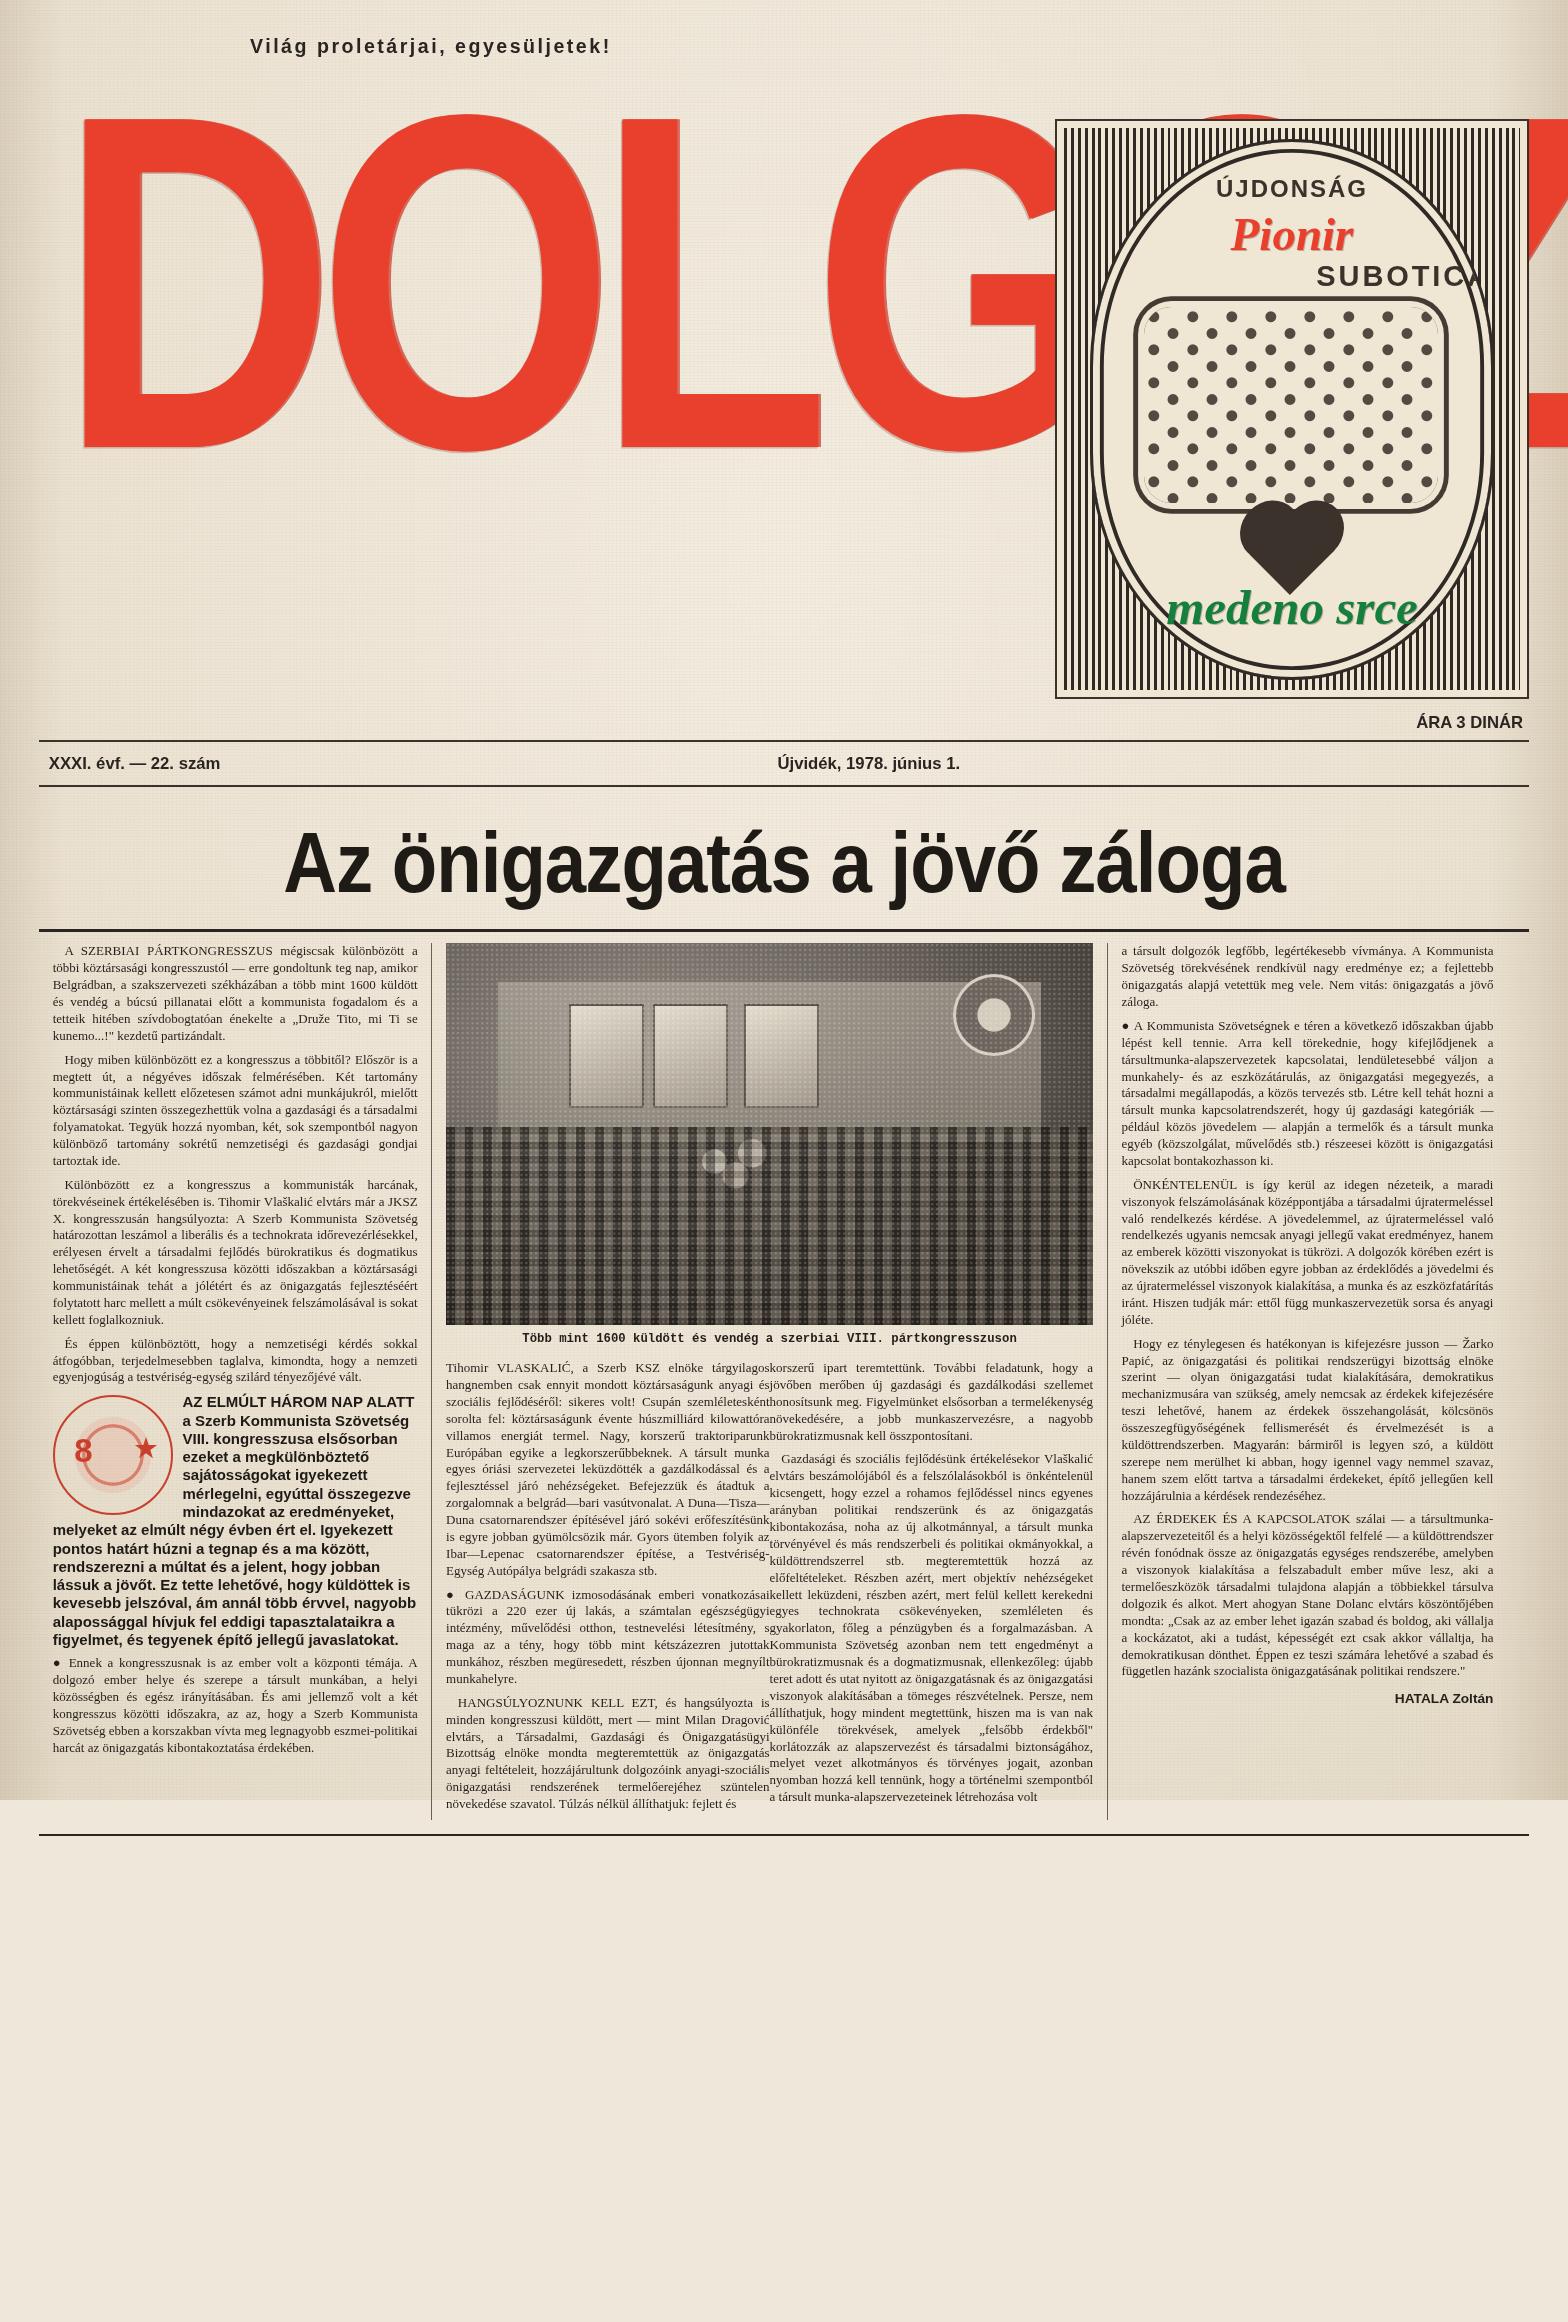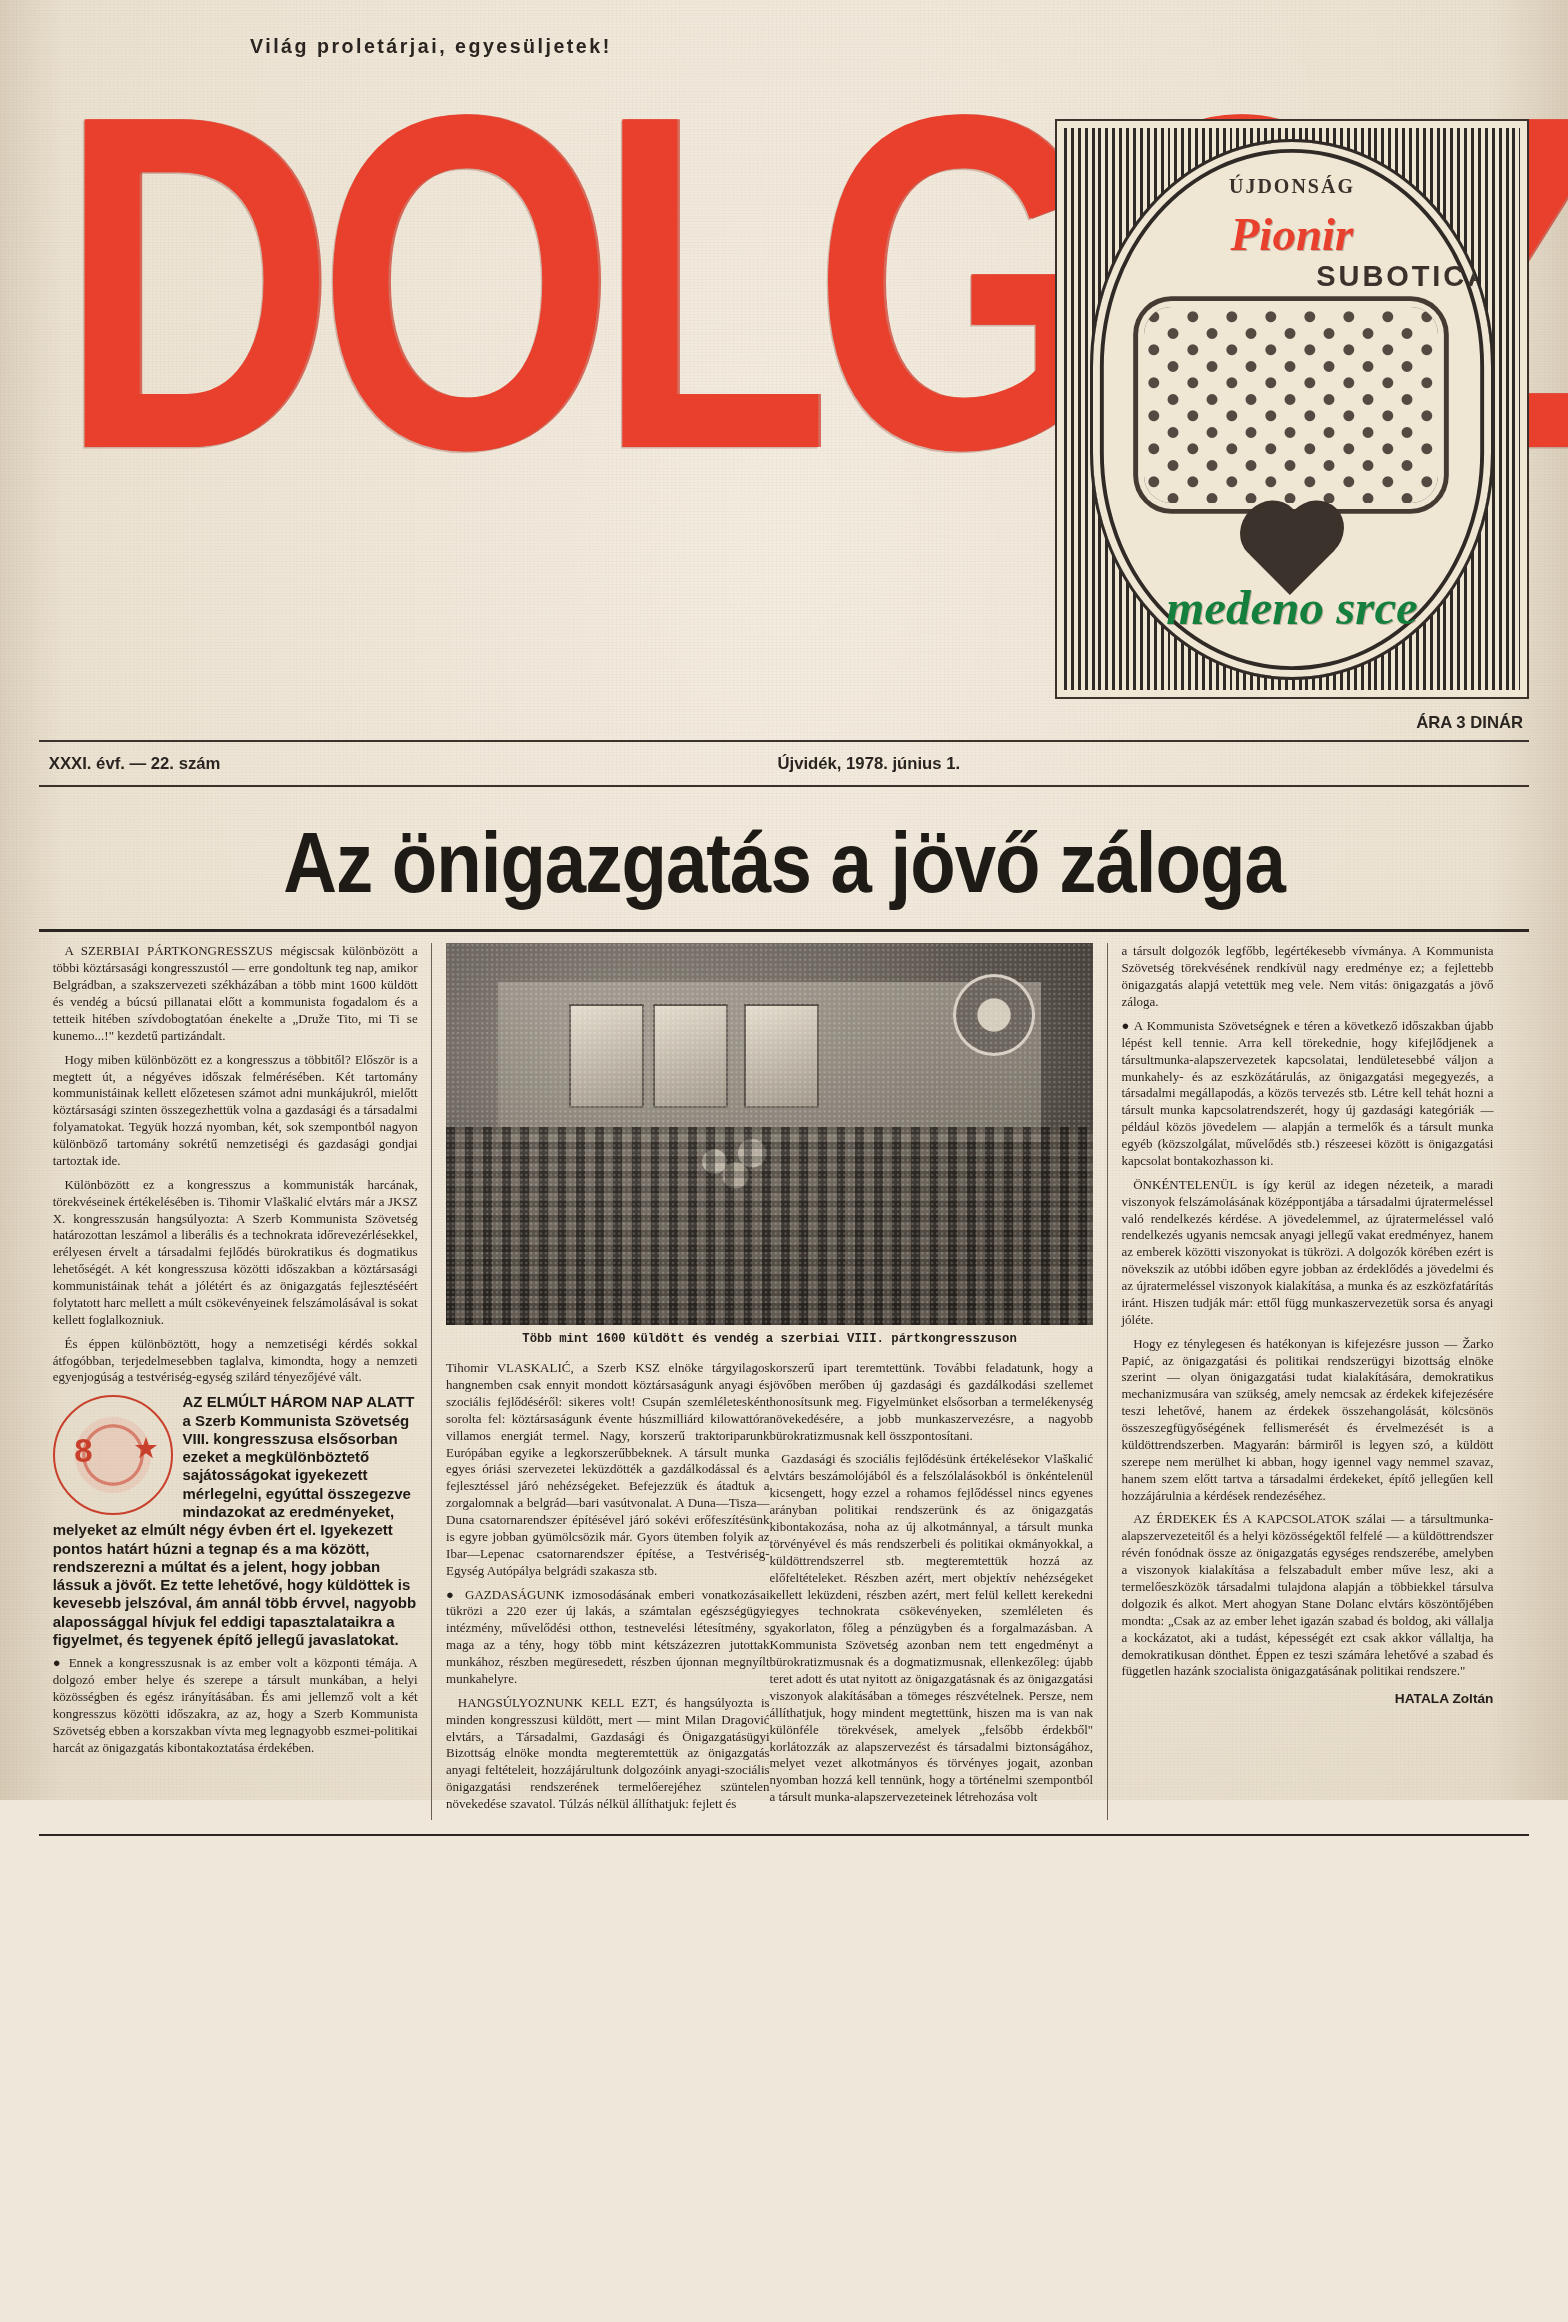--- a/index.html
+++ b/index.html
@@ -80,22 +80,22 @@
     left:33px; top:17.6px; right:33px; bottom:17.6px;
     border-radius:50% / 42%;
     background:#efe6d4;
     border:3.9px solid #2f2a25;
     box-shadow:inset 0 0 0 6.9px #efe6d4, inset 0 0 0 10.8px #2f2a25;
     overflow:hidden;
   }
   .promo-txt1{
     position:absolute; top:33px; left:0; right:0;
     text-align:center;
-    font-family:Liberation Serif, serif;
-    font-weight:bold; font-size:20px;
+    font-family:Liberation Sans, sans-serif;
+    font-weight:bold; font-size:24px;
     letter-spacing:2px;
     color:#3a322b;
   }
   .promo-txt2{
     position:absolute; top:65px; left:0; right:0;
     text-align:center;
     font-family:"Liberation Serif", serif;
     font-style:italic; font-weight:bold;
     font-size:47px;
     color:#e8402c;

